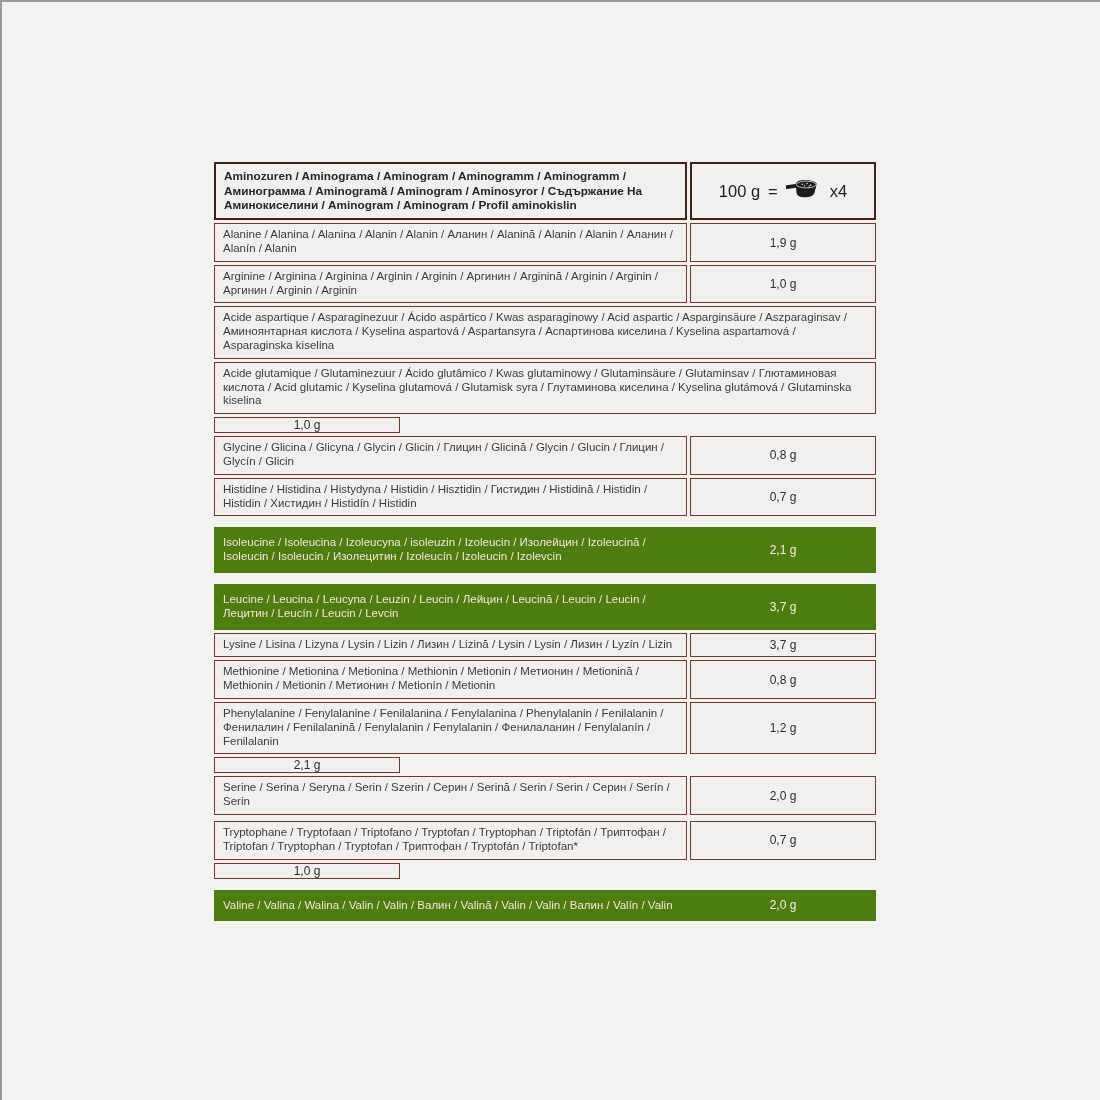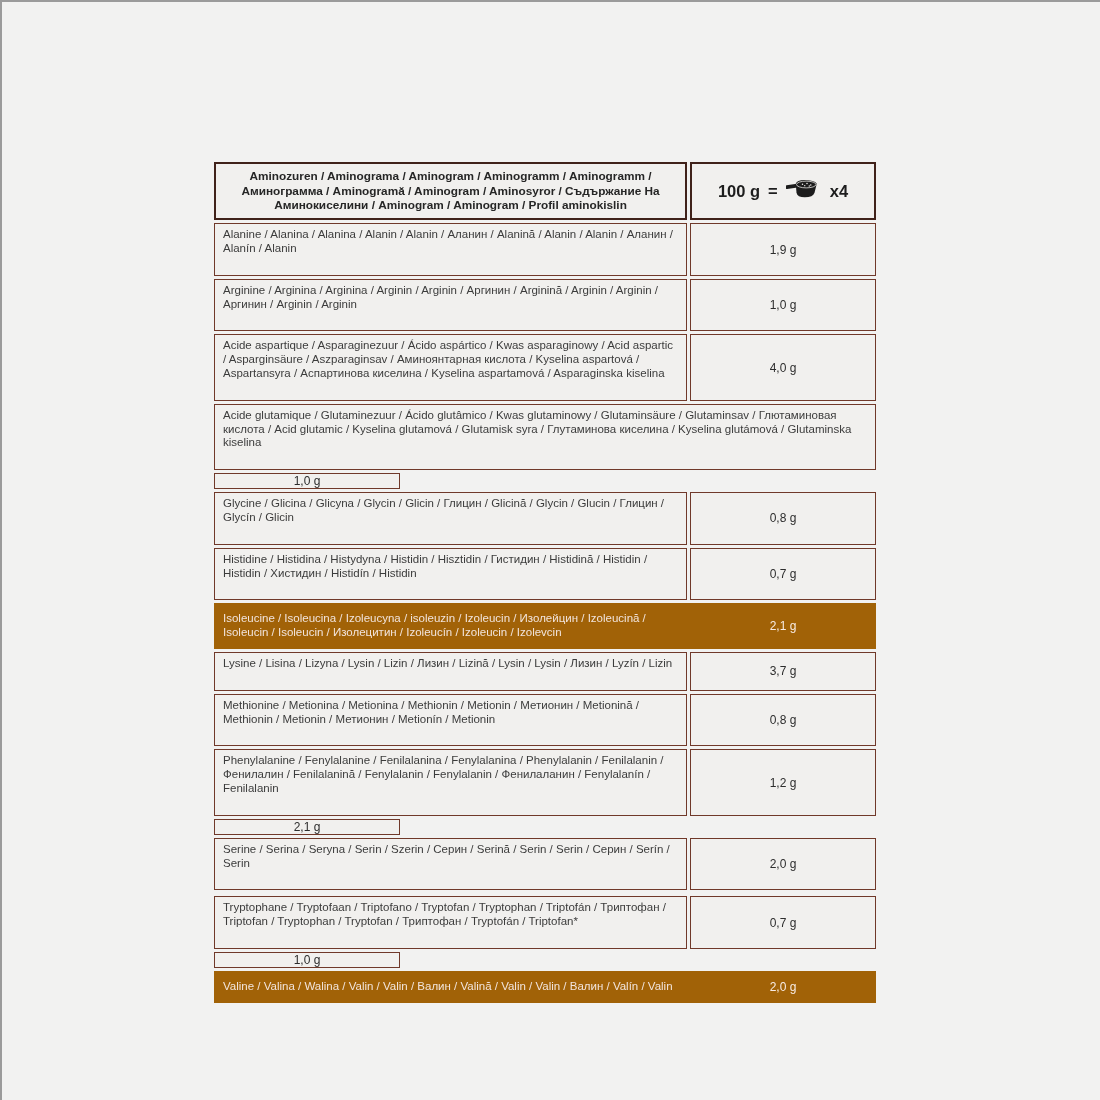--- a/index.html
+++ b/index.html
@@ -15,37 +15,37 @@
     display:flex;flex-direction:column;gap:3px;
   }
   .row{display:flex;gap:3px;}
   .cell{
     background:#f1f0ee;
     border:1px solid #70392a;
     box-sizing:border-box;
   }
   .label{
     flex:1;
-    padding:4px 10px 19px 8px;
+    padding:4px 10px 5px 8px;
     font-size:11.5px;line-height:1.2;color:#3c3c3c;
   }
   .value{
     width:186px;flex:none;
     display:flex;align-items:center;justify-content:center;
     font-size:12px;color:#2d2d2d;
   }
   .row.header .cell{border:2px solid #40221a;}
   .row.header .label{
     font-weight:bold;font-size:11.8px;color:#262626;
-    padding:5px 8px;line-height:1.25;text-align:center;
+    padding:5px 8px;line-height:1.25;
   }
   .row.header .value{
-    font-weight:bold;font-size:16.5px;color:#1d1d1d;gap:8px;
+    font-weight:normal;font-size:16.5px;color:#1d1d1d;gap:8px;
   }
-  .row.hl{background:#a16207;}
+  .row.hl{background:#4d7c0f;margin-top:8px;}
   .row.hl .cell{background:transparent;border-color:transparent;}
   .row.hl .label{
     color:#f2e4dc;
     display:flex;flex-direction:column;justify-content:center;
     padding-top:8px;padding-bottom:8px;
   }
   .row.hl .value{color:#f8ece5;}
   .scoop{display:inline-block;}
 </style>
 </head>
@@ -76,39 +76,42 @@
 <div class="row">
     <div class="cell label">Alanine / Alanina / Alanina / Alanin / Alanin / Аланин / Alanină / Alanin / Alanin / Аланин / Alanín / Alanin</div>
     <div class="cell value">1,9 g</div>
   </div>
     <div class="row">
     <div class="cell label">Arginine / Arginina / Arginina / Arginin / Arginin / Аргинин / Arginină / Arginin / Arginin / Аргинин / Arginin / Arginin</div>
     <div class="cell value">1,0 g</div>
   </div>
     <div class="row">
     <div class="cell label">Acide aspartique / Asparaginezuur / Ácido aspártico / Kwas asparaginowy / Acid aspartic / Asparginsäure / Aszparaginsav / Аминоянтарная кислота / Kyselina aspartová / Aspartansyra / Аспартинова киселина / Kyselina aspartamová / Asparaginska kiselina</div>
-    <div class="cell value">4,0 g</div>
   </div>
     <div class="row">
     <div class="cell label">Acide glutamique / Glutaminezuur / Ácido glutâmico / Kwas glutaminowy / Glutaminsäure / Glutaminsav / Глютаминовая кислота / Acid glutamic / Kyselina glutamová / Glutamisk syra / Глутаминова киселина / Kyselina glutámová / Glutaminska kiselina</div>
   </div>
     <div class="row">
     <div class="cell value">1,0 g</div>
   </div>
     <div class="row">
     <div class="cell label">Glycine / Glicina / Glicyna / Glycin / Glicin / Глицин / Glicină / Glycin / Glucin / Глицин / Glycín / Glicin</div>
     <div class="cell value">0,8 g</div>
   </div>
     <div class="row">
     <div class="cell label">Histidine / Histidina / Histydyna / Histidin / Hisztidin / Гистидин / Histidină / Histidin / Histidin / Хистидин / Histidín / Histidin</div>
     <div class="cell value">0,7 g</div>
   </div>
     <div class="row hl">
     <div class="cell label">Isoleucine / Isoleucina / Izoleucyna / isoleuzin / Izoleucin / Изолейцин / Izoleucină / Isoleucin / Isoleucin / Изолецитин / Izoleucín / Izoleucin / Izolevcin</div>
     <div class="cell value">2,1 g</div>
+  </div>
+    <div class="row hl">
+    <div class="cell label">Leucine / Leucina / Leucyna / Leuzin / Leucin / Лейцин / Leucină / Leucin / Leucin / Лецитин / Leucín / Leucin / Levcin</div>
+    <div class="cell value">3,7 g</div>
   </div>
     <div class="row">
     <div class="cell label">Lysine / Lisina / Lizyna / Lysin / Lizin / Лизин / Lizină / Lysin / Lysin / Лизин / Lyzín / Lizin</div>
     <div class="cell value">3,7 g</div>
   </div>
     <div class="row">
     <div class="cell label">Methionine / Metionina / Metionina / Methionin / Metionin / Метионин / Metionină / Methionin / Metionin / Метионин / Metionín / Metionin</div>
     <div class="cell value">0,8 g</div>
   </div>
     <div class="row">

